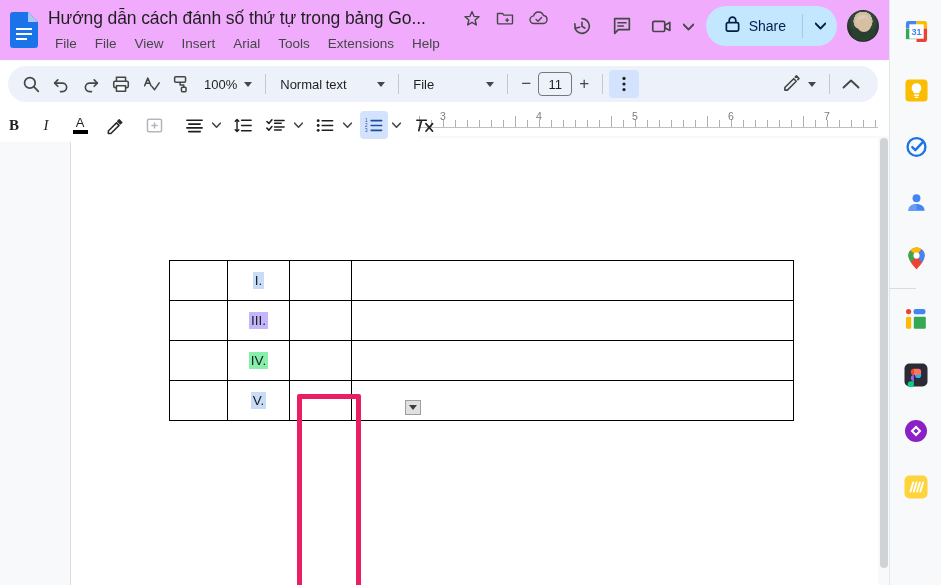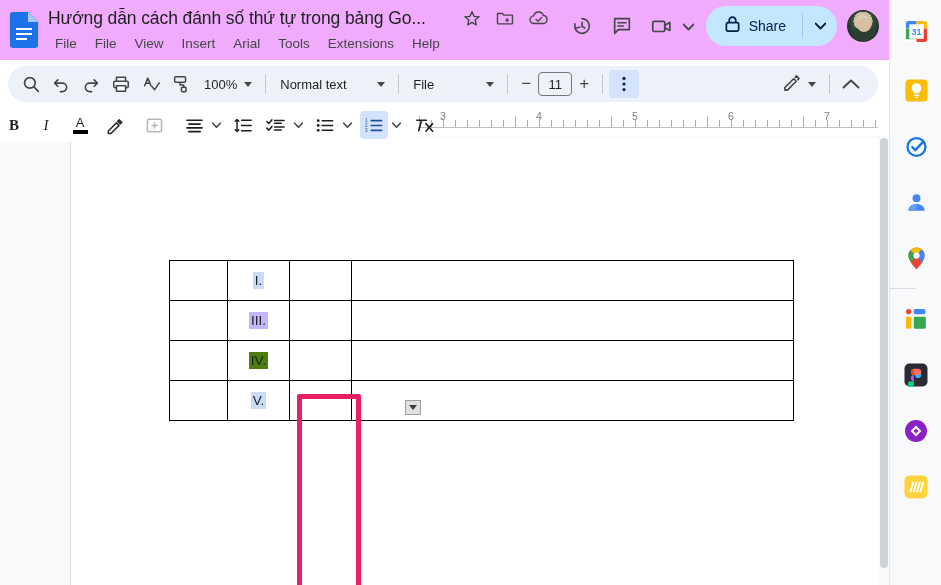--- a/index.html
+++ b/index.html
@@ -689,21 +689,21 @@
               <td class="col-d"></td>
             </tr>
             <tr>
               <td class="col-a"></td>
               <td class="col-b"><span class="roman" style="background: #c4b5fd;">III.</span></td>
               <td class="col-c"></td>
               <td class="col-d"></td>
             </tr>
             <tr>
               <td class="col-a"></td>
-              <td class="col-b"><span class="roman" style="background: #4d7c0f;">IV.</span></td>
+              <td class="col-b"><span class="roman" style="background: #86efac;">IV.</span></td>
               <td class="col-c"></td>
               <td class="col-d"></td>
             </tr>
             <tr>
               <td class="col-a"></td>
               <td class="col-b"><span class="roman" style="background: rgb(200, 219, 247);">V.</span></td>
               <td class="col-c"></td>
               <td class="col-d"></td>
             </tr>
           </tbody>

